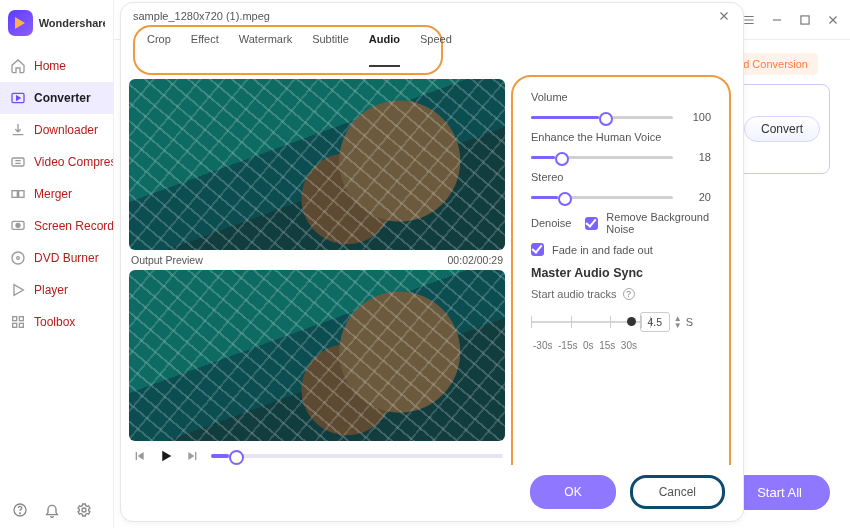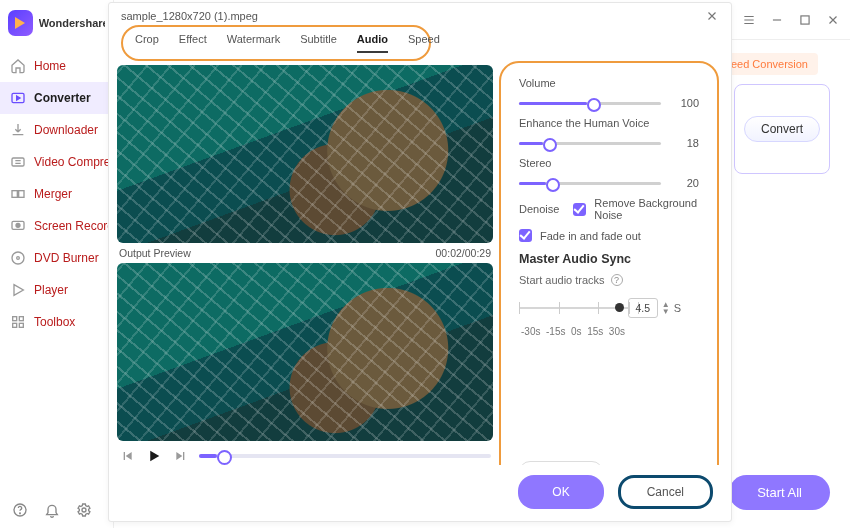--- a/index.html
+++ b/index.html
@@ -23,28 +23,28 @@
   
   .main-back { position:absolute; left:114px; top:0; right:0; bottom:0; background:#fff; }
   .topbar { height:40px; display:flex; align-items:center; justify-content:flex-end; gap:14px; padding:0 10px; border-bottom:1px solid #eee; }
   .topbar .ic { width:14px; height:14px; color:#777; cursor:pointer; }
   .pill-link { position:absolute; top:53px; right:32px; font-size:11px; color:#ff7b3d; background:#fff2ea; padding:5px 10px; border-radius:4px; }
   .convert-card { position:absolute; top:84px; right:20px; width:96px; height:90px; border:1px solid #cfc6ff; border-radius:8px; display:flex; align-items:center; justify-content:center; }
   .convert-btn { font-size:12px; color:#333; background:linear-gradient(#fff,#f1f3ff); border:1px solid #d7d7ff; padding:5px 16px; border-radius:14px; cursor:pointer; }
   .startall { position:absolute; bottom:18px; right:20px; background:#8f77ff; color:#fff; border:none; font-size:13px; padding:10px 28px; border-radius:20px; cursor:pointer; }
 
   
-  .modal { position:absolute; left:108px; top:2px; width:624px; height:520px; background:#fff; border:1px solid #e6e6e6; border-radius:3px; box-shadow:0 2px 6px rgba(0,0,0,.05); display:flex; flex-direction:column; }
+  .modal { position:absolute; left:120px; top:2px; width:624px; height:520px; background:#fff; border:1px solid #e6e6e6; border-radius:13px; box-shadow:0 2px 6px rgba(0,0,0,.05); display:flex; flex-direction:column; }
   .mhead { display:flex; align-items:center; justify-content:space-between; padding:6px 12px 2px 12px; }
   .mtitle { font-size:11px; color:#555; }
   .mclose { width:14px; height:14px; color:#777; cursor:pointer; }
   .tabrow-wrap { padding:0 12px; }
   .tabrow { display:flex; gap:20px; padding:6px 12px; border:2px solid #ef9b3d; border-radius:18px; width:310px; position:relative; }
   .tabrow span { font-size:11px; color:#555; cursor:pointer; }
-  .tabrow span.active { color:#1b1b1b; font-weight:700; border-bottom:2px solid #3b3b3b; padding-bottom:6px; }
+  .tabrow span.active { color:#1b1b1b; font-weight:700; border-bottom:2px solid #3b3b3b; padding-bottom:20px; }
   .mbody { display:flex; flex:1; padding:0 12px 0 0; gap:6px; overflow:hidden; }
 
   .leftcol { width:384px; display:flex; flex-direction:column; padding-left:8px; }
   .vthumb { width:100%; height:186px; border-radius:6px; overflow:hidden; background:
     radial-gradient(circle at 72% 48%, #6b5a3d 0 60px, transparent 61px),
     radial-gradient(circle at 58% 70%, #5c4a33 0 45px, transparent 46px),
     linear-gradient(160deg,#0d6b63 0 40%, #0b4d50 40% 60%, #123d3e 60% 100%);
     position:relative; }
   .vthumb::after{content:"";position:absolute;inset:0;background:
     repeating-linear-gradient(40deg, rgba(255,255,255,.35) 0 2px, transparent 2px 14px),

